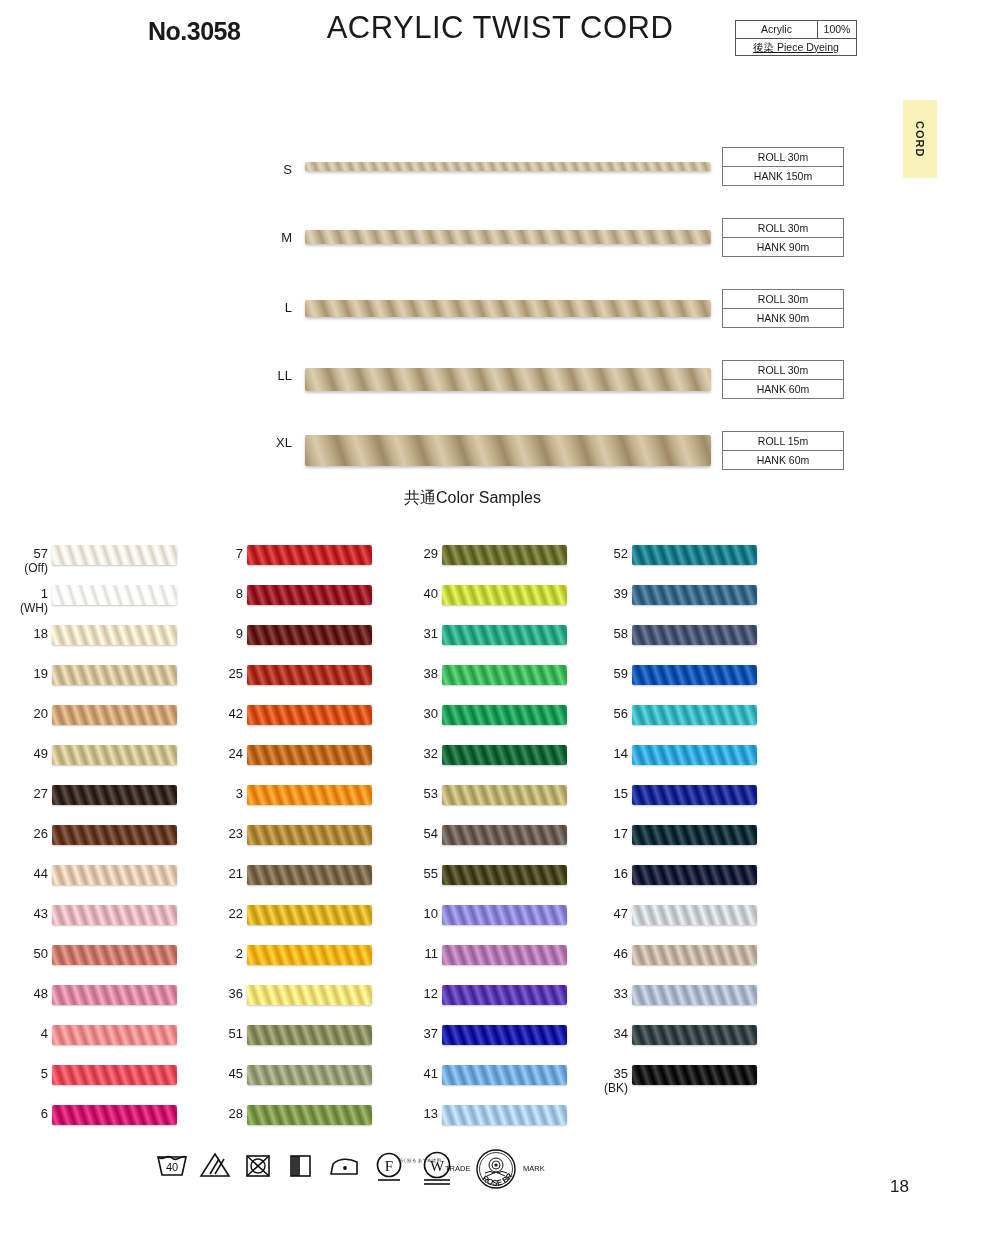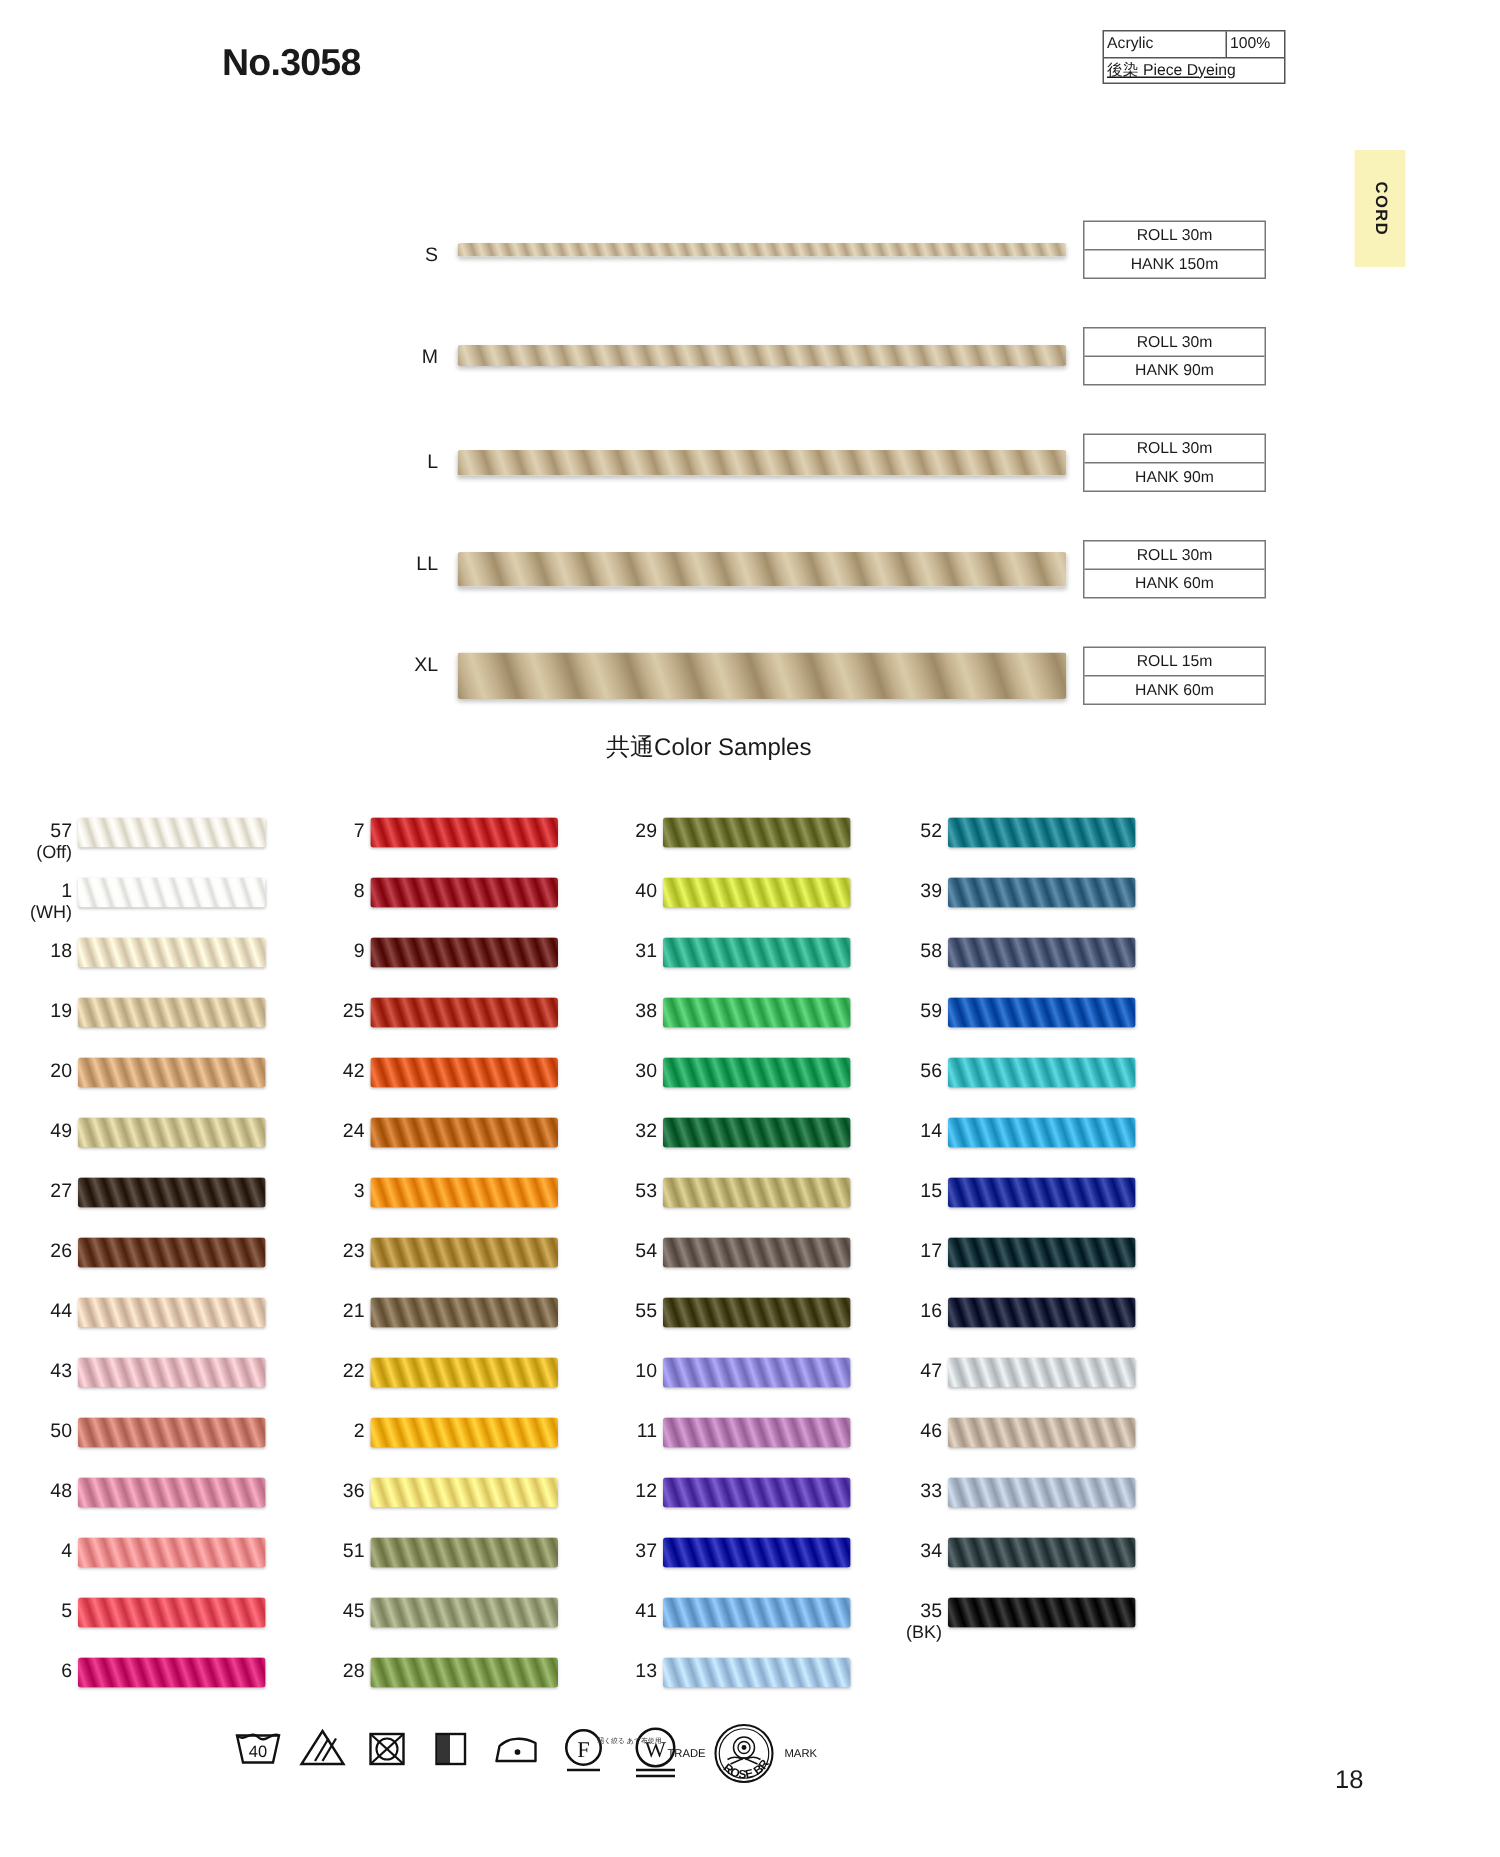--- a/index.html
+++ b/index.html
@@ -13,38 +13,38 @@
     position: relative;
     font-family: "Liberation Sans", sans-serif;
     color: #1a1a1a;
     overflow: hidden;
   }
 
   
   #header { position: absolute; left: 0; top: 0; width: 1000px; height: 100px; }
   #product-no {
     position: absolute; left: 148px; top: 17px;
-    font-size: 25px; font-weight: bold; letter-spacing: -0.5px; margin-top: 11px;
+    font-size: 25px; font-weight: bold; letter-spacing: -0.5px;
   }
   #title-block { position: absolute; left: 300px; top: 12px; width: 400px; text-align: center; }
   #main-title {
     font-size: 31px; font-weight: normal; letter-spacing: 0.5px; line-height: 1.05;
     font-family: "Liberation Sans", sans-serif;
   }
   #jp-title { font-size: 15px; letter-spacing: 1px; margin-top: 3px; }
   #sub-title { font-size: 16px; margin-top: 6px; }
 
   #spec-box {
     position: absolute; left: 735px; top: 20px; width: 120px;
     border: 1px solid #555; background: #fff;
     font-size: 10.5px; line-height: 1;
   }
   .spec-row { display: flex; border-bottom: 1px solid #555; }
   .spec-row:last-child { border-bottom: none; }
-  .spec-cell { padding: 3px 2px; }
+  .spec-cell { padding: 3px 2px; text-align: center; }
   .spec-cell.left { flex: 1 1 auto; border-right: 1px solid #555; }
   .spec-cell.right { flex: 0 0 34px; }
   .spec-cell.full { flex: 1 1 auto; text-decoration: underline; }
 
   
   #side-tab {
     position: absolute; left: 903px; top: 100px; width: 34px; height: 78px;
     background: #faf3b9; display: flex; align-items: center; justify-content: center;
   }
   #side-tab-label {
@@ -103,20 +103,21 @@
     font-size: 17px;
   }
 </style>
 </head>
 <body>
 
 <div id="header">
   <div id="product-no">No.3058</div>
 
   <div id="title-block">
+    <div id="main-title">ACRYLIC TWIST CORD</div>
   </div>
 
   <div id="spec-box">
     <div class="spec-row">
       <div class="spec-cell left">Acrylic</div>
       <div class="spec-cell right">100%</div>
     </div>
     <div class="spec-row">
       <div class="spec-cell full">後染  Piece Dyeing</div>
     </div>

